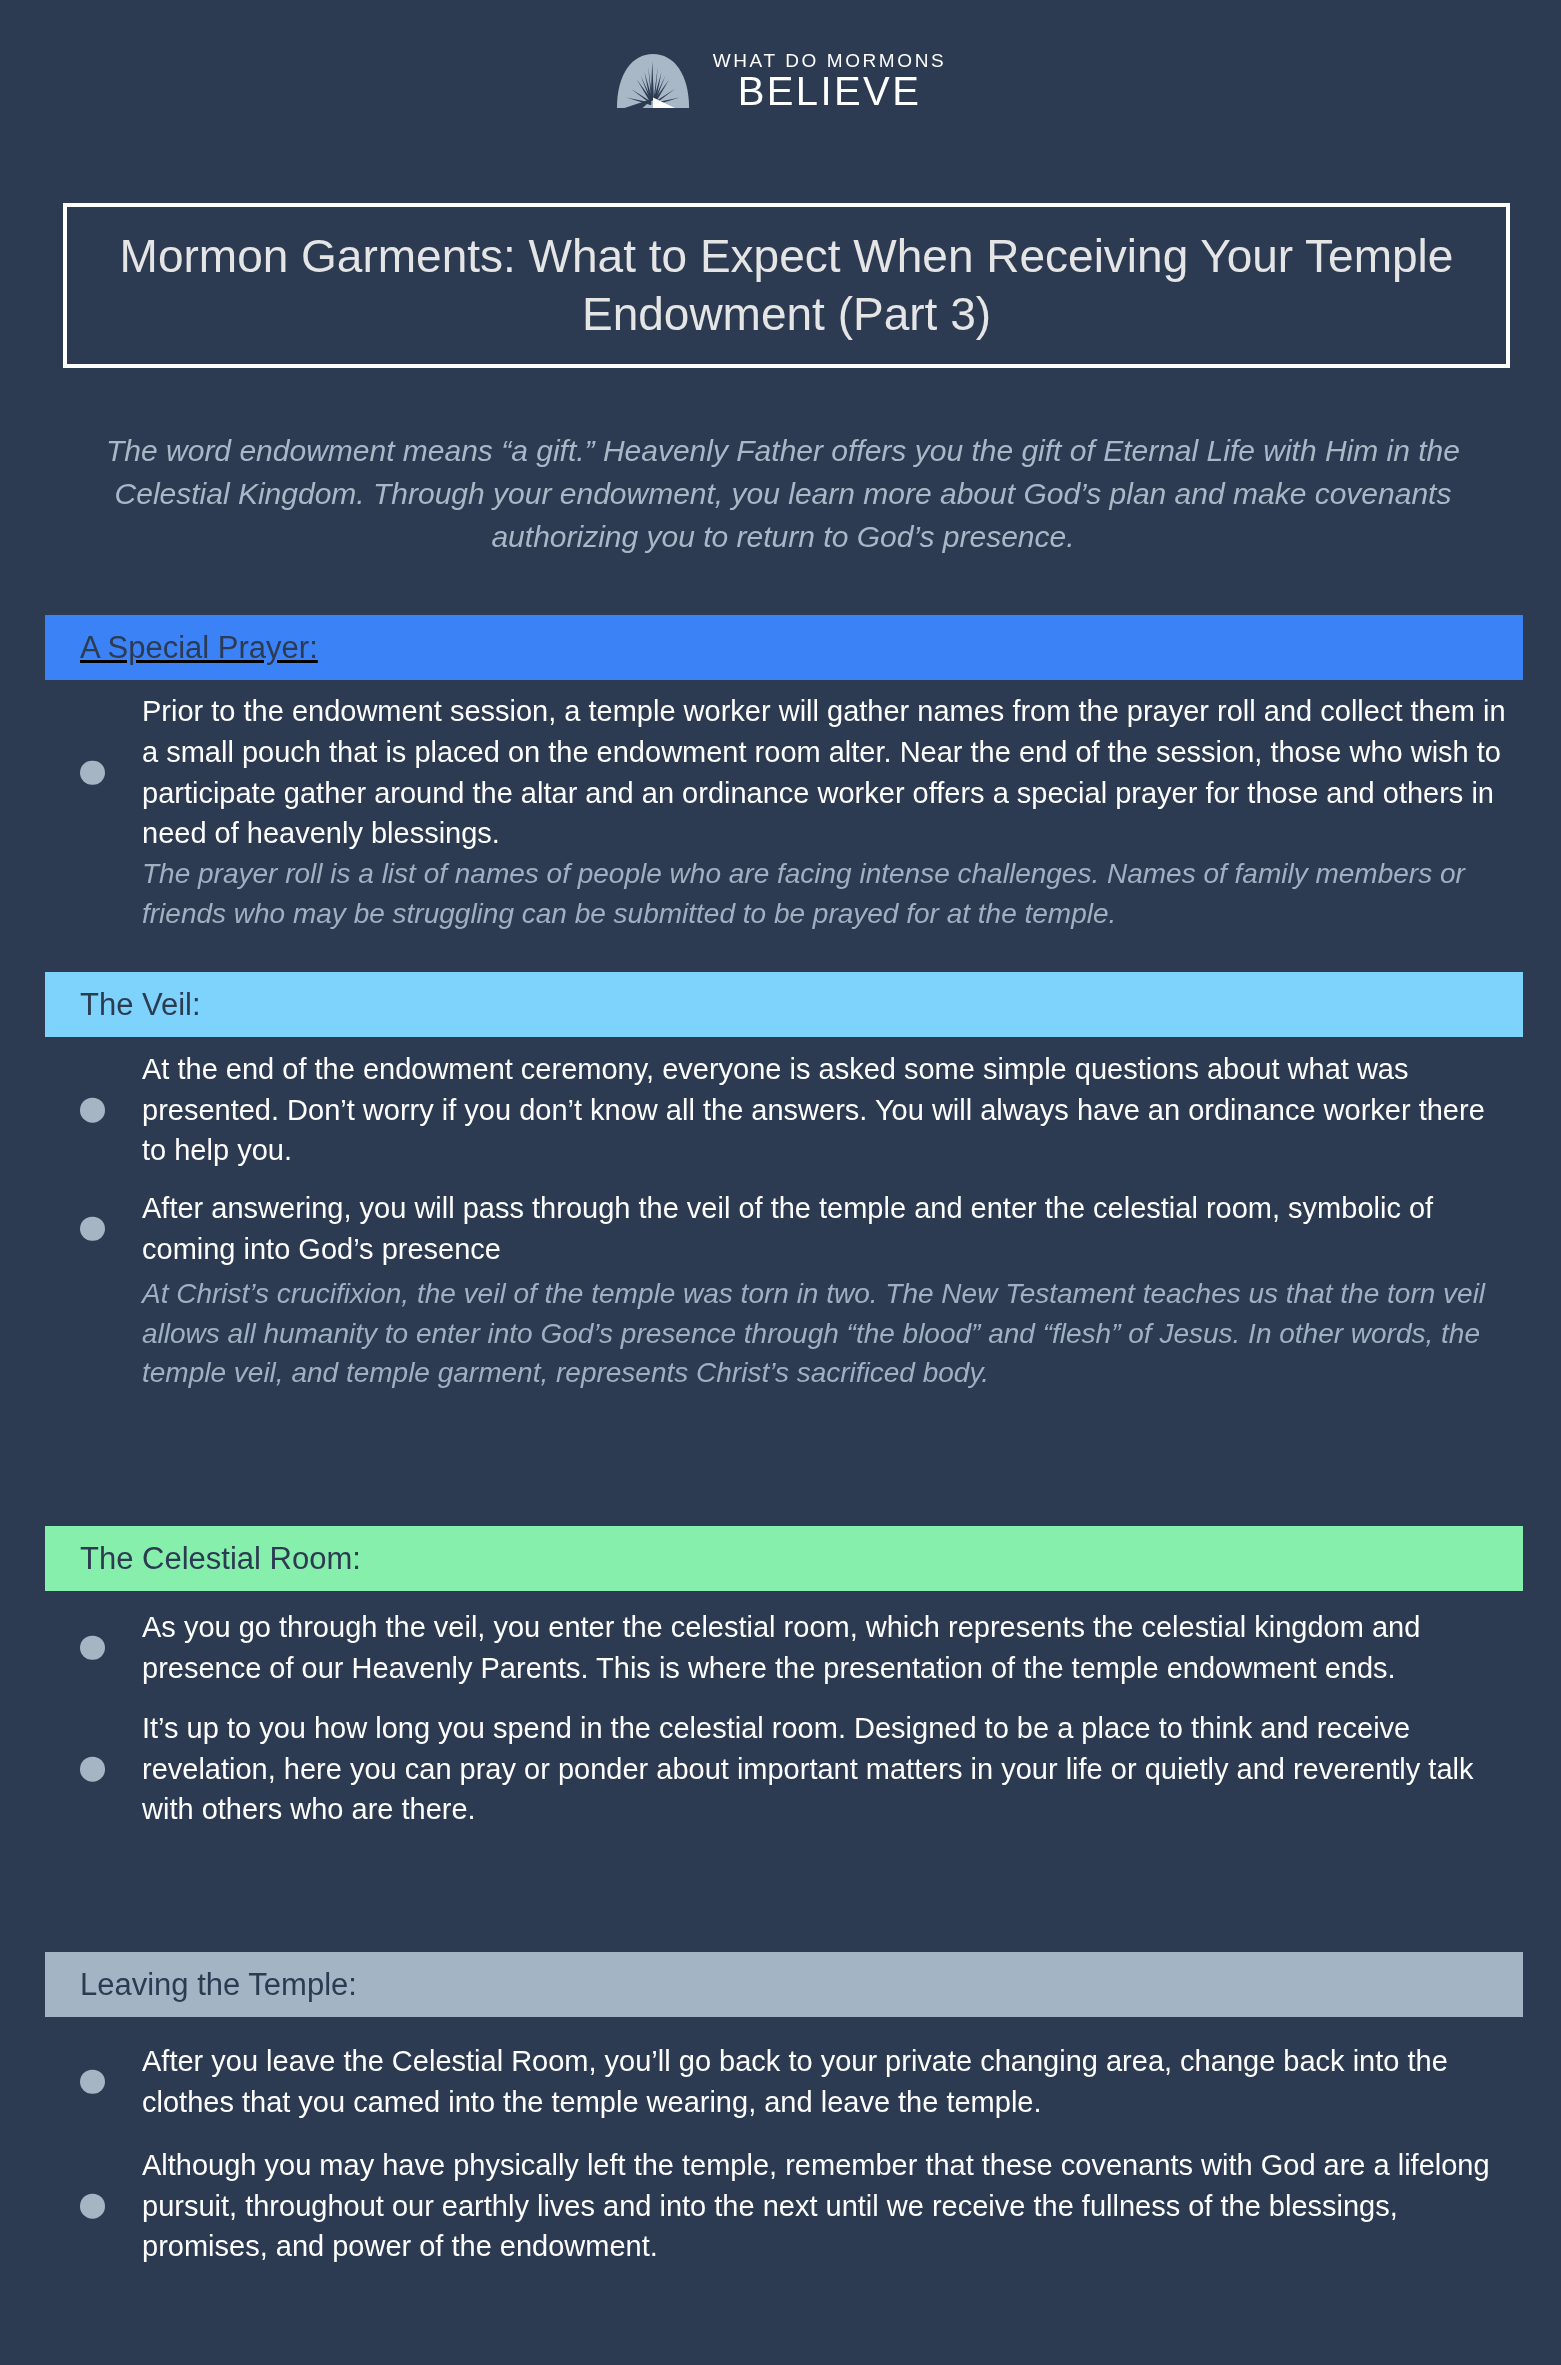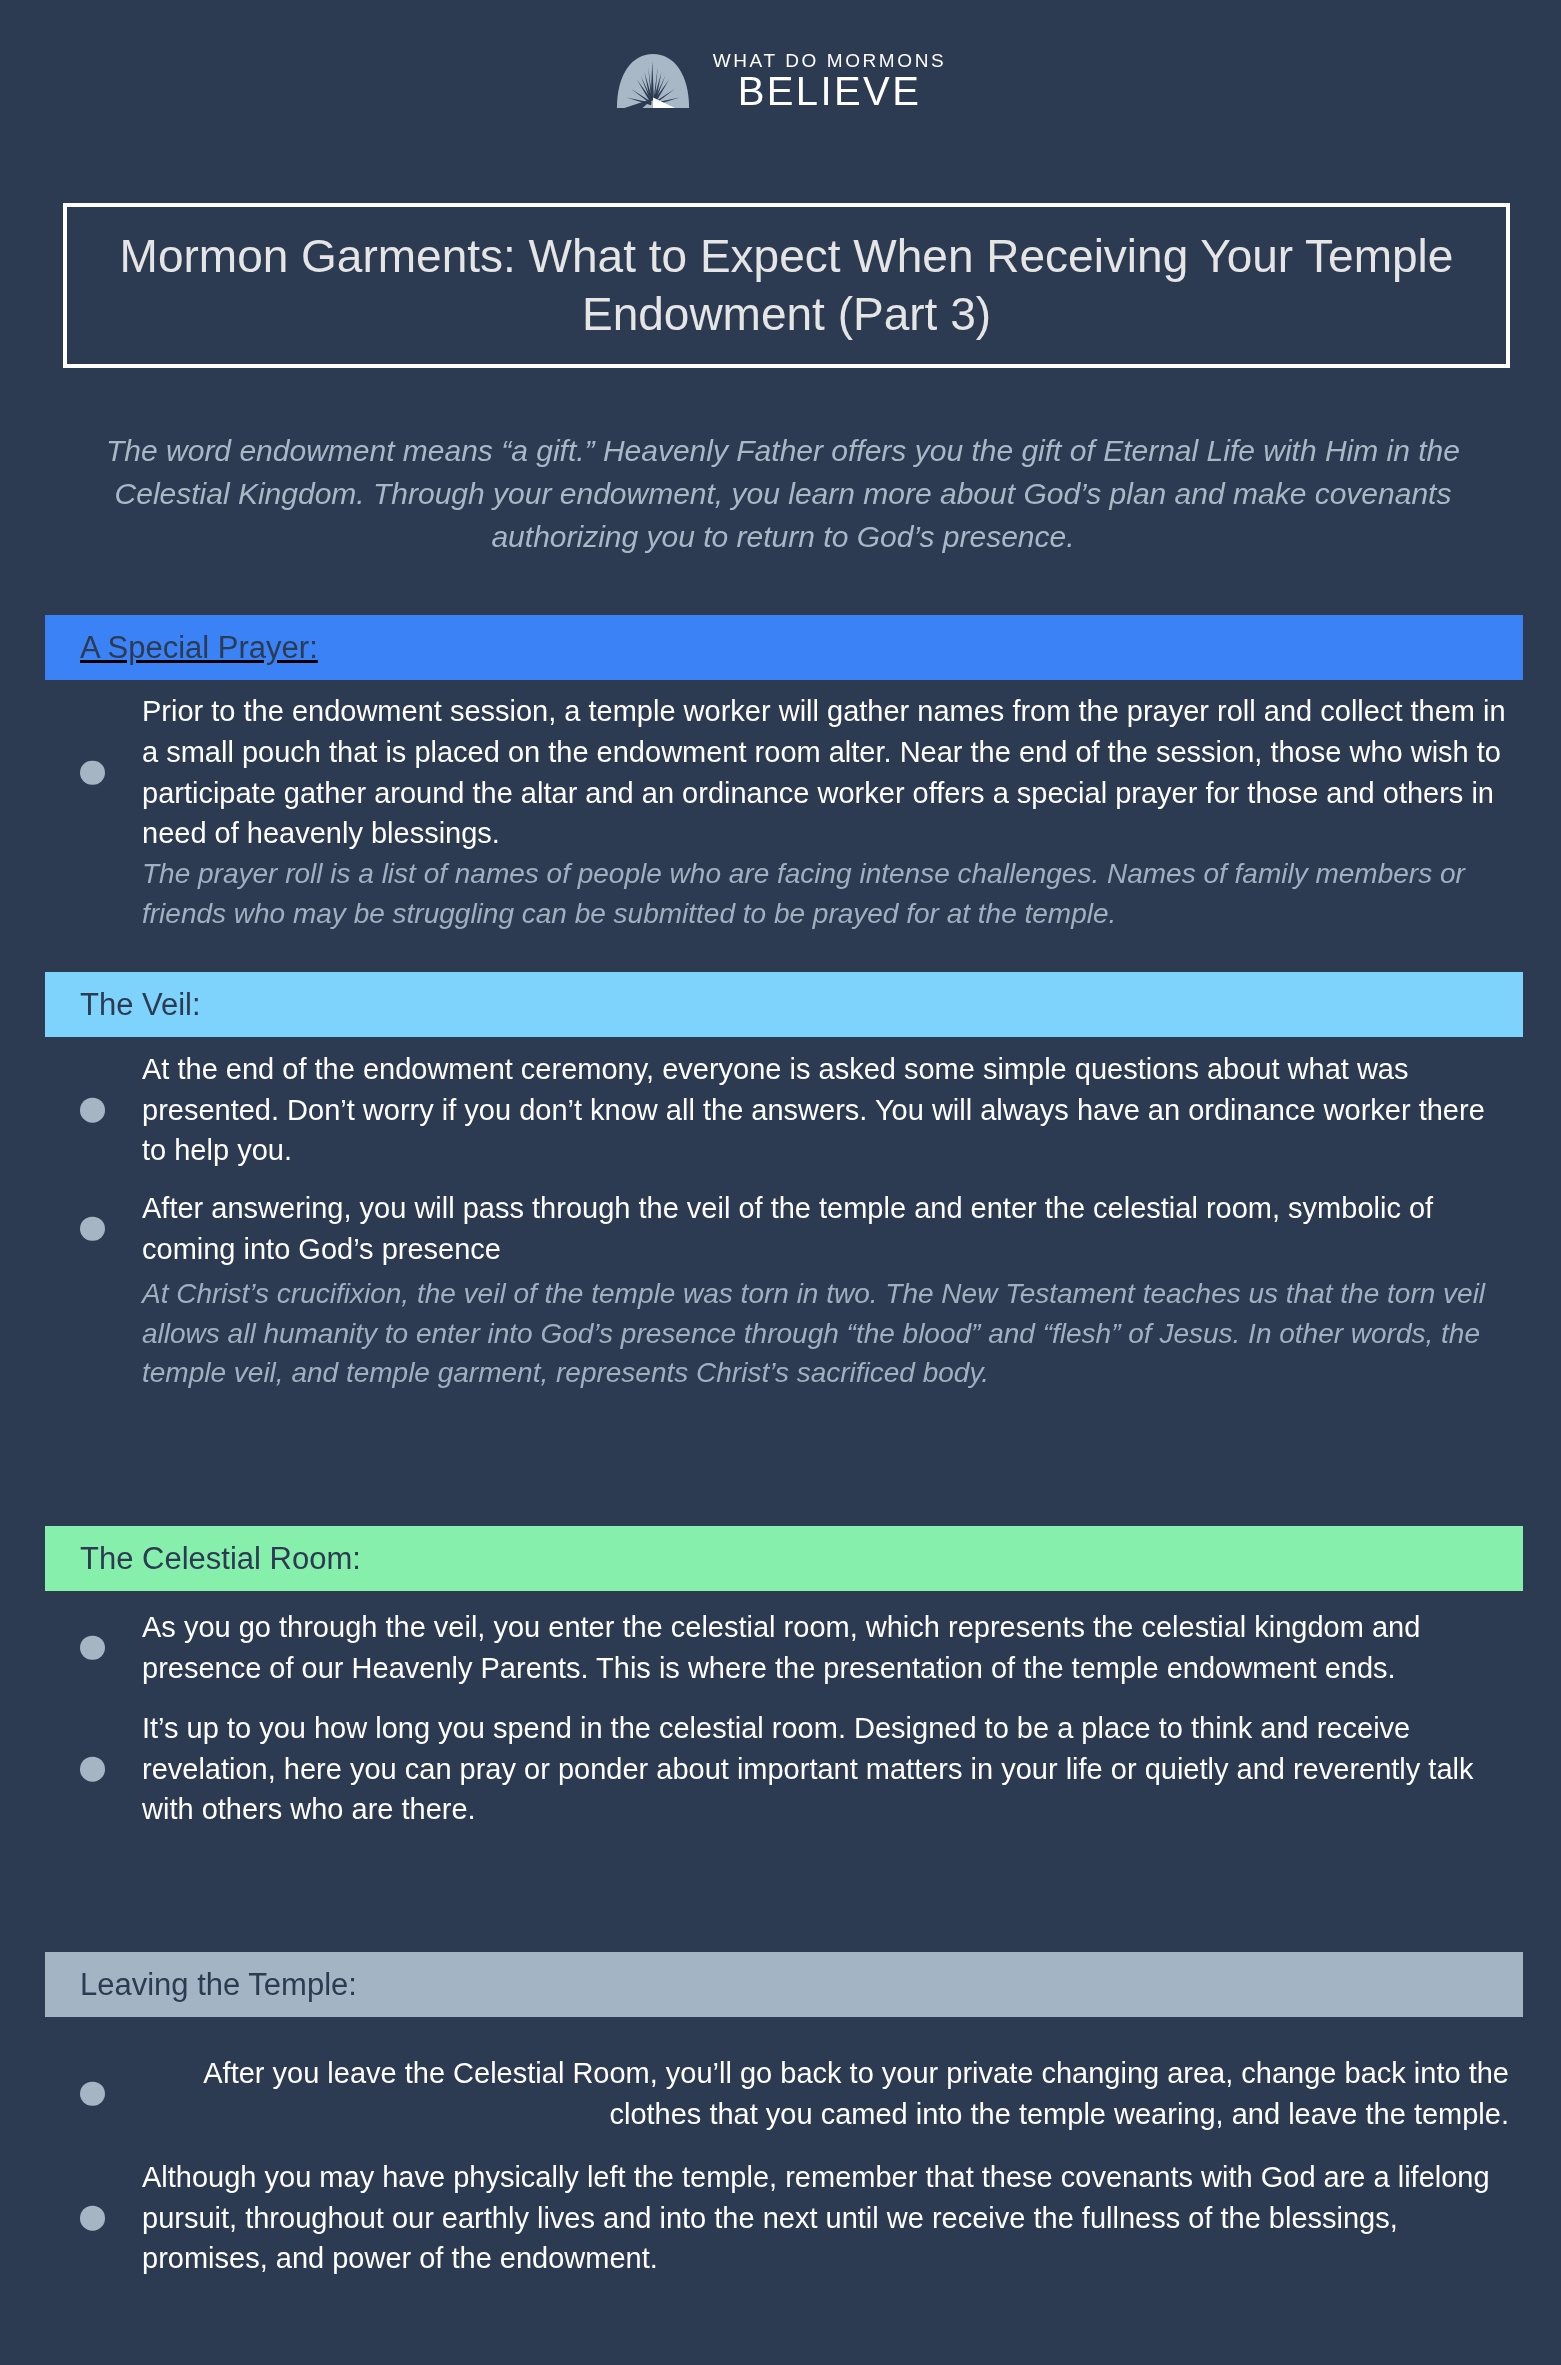--- a/index.html
+++ b/index.html
@@ -204,21 +204,21 @@
         <div class="bullet-text" style="color: rgb(255, 255, 255);">It’s up to you how long you spend in the celestial room. Designed to be a place to think and receive revelation, here you can pray or ponder about important matters in your life or quietly and reverently talk with others who are there.</div>
       </div>
     </div>
   </div>
 
   <div class="section" id="sec3" style="top:1952px;">
     <div class="band" style="background: rgb(163, 180, 196);">
       <div class="band-label" style="color: rgb(45, 59, 82);">Leaving the Temple:</div>
     </div>
     <div class="bullets">
-      <div class="bullet-row" style="margin-top:36px;text-align:right;">
+      <div class="bullet-row" style="margin-top:24px;">
         <span class="bullet-dot" style="background: rgb(165, 181, 196);"></span>
         <div class="bullet-text" style="color: rgb(255, 255, 255);">After you leave the Celestial Room, you’ll go back to your private changing area, change back into the clothes that you camed into the temple wearing, and leave the temple.</div>
       </div>
       <div class="bullet-row" style="margin-top:23px;">
         <span class="bullet-dot" style="background: rgb(165, 181, 196);"></span>
         <div class="bullet-text" style="color: rgb(255, 255, 255);">Although you may have physically left the temple, remember that these covenants with God are a lifelong pursuit, throughout our earthly lives and into the next until we receive the fullness of the blessings, promises, and power of the endowment.</div>
       </div>
     </div>
   </div>
 

